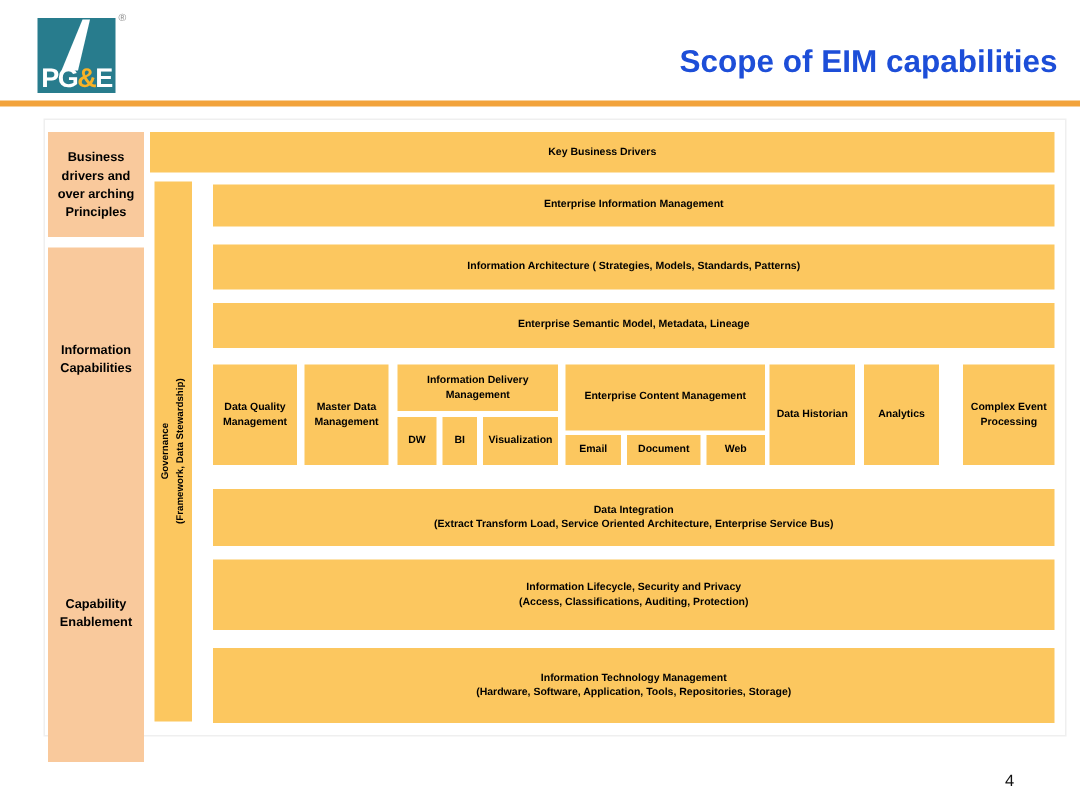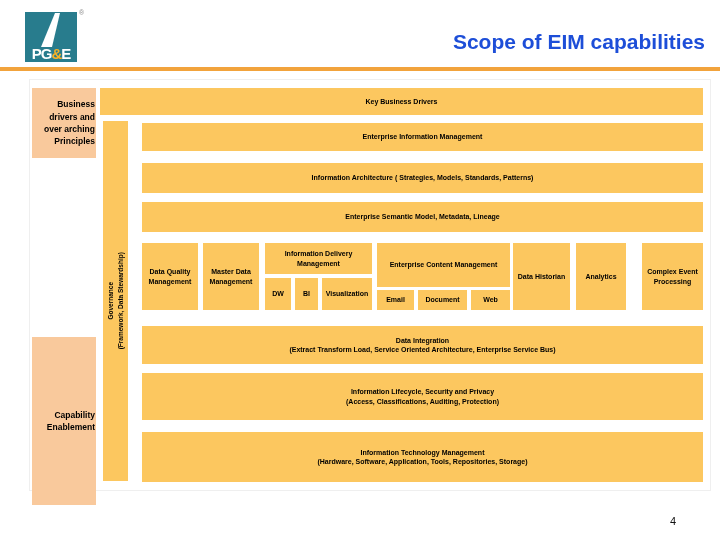--- a/index.html
+++ b/index.html
@@ -7,39 +7,39 @@
     width:720px;height:540px;position:relative;overflow:hidden;
     background:#ffffff;font-family:"Liberation Sans",sans-serif;color:#000;
   }
   .slide{position:absolute;inset:0;}
 
   
   .logo{position:absolute;left:25px;top:12px;width:52px;height:50px;background:#287C8D;}
   .logo svg{position:absolute;left:0;top:0;}
   .logo-text{
     position:absolute;left:0;bottom:1px;width:100%;text-align:center;
-    font-weight:bold;font-size:15px;letter-spacing:-1px;color:#fff;line-height:1;
+    font-weight:bold;font-size:18px;letter-spacing:-1px;color:#fff;line-height:1;
   }
   .logo-text .amp{color:#F9B226;}
   .reg-mark{position:absolute;left:79px;top:9px;font-size:7px;color:#8a8a8a;}
   .page-title{
     position:absolute;top:30px;right:15px;font-size:21px;font-weight:bold;
     color:#1d4ed8;letter-spacing:0px;
   }
   .accent-line{position:absolute;left:0;top:67px;width:720px;height:4px;background:#F2A33C;}
 
   
   .diagram-frame{position:absolute;left:29px;top:79px;width:680px;height:410px;border:1px solid #efefef;}
   .box{
     position:absolute;background:#FCC75F;
     display:flex;align-items:center;justify-content:center;flex-direction:column;
     text-align:center;font-weight:bold;color:#000;font-size:7px;line-height:1.35;
     box-sizing:border-box;padding:1px;
   }
-  .peach{background:#F9C99C;font-size:8.5px;line-height:1.45;text-align:right;}
+  .peach{background:#F9C99C;font-size:8.5px;line-height:1.45;}
   .two-line span{display:block;}
   .gov-rot{transform:rotate(-90deg);white-space:nowrap;text-align:center;
     font-size:6.5px;font-weight:bold;line-height:1.5;}
   .gov-rot span{display:block;}
 
   
   .caption{position:absolute;left:188px;top:502px;font-size:11px;font-style:italic;color:#111;}
   .page-number{position:absolute;left:670px;top:515px;font-size:11px;color:#111;}
 </style>
 </head>
@@ -55,21 +55,24 @@
   </div>
   <div class="reg-mark">®</div>
   <div class="page-title">Scope of EIM capabilities</div>
   <div class="accent-line"></div>
 
   <div class="diagram-frame"></div>
 
   <div class="box peach" style="left:32px;top:88px;width:64px;height:70px;">
     <span>Business drivers and over arching Principles</span>
   </div>
-  <div class="box peach" style="left:32px;top:337px;width:64px;height:168px;">
+  <div class="box peach" style="left:32px;top:165px;width:64px;height:148px;">
+    <span>Information Capabilities</span>
+  </div>
+  <div class="box peach" style="left:32px;top:308px;width:64px;height:200px;">
     <span>Capability Enablement</span>
   </div>
 
   <div class="box" style="left:103px;top:121px;width:25px;height:360px;">
     <div class="gov-rot">
       <span>Governance</span>
       <span>(Framework, Data Stewardship)</span>
     </div>
   </div>
 

